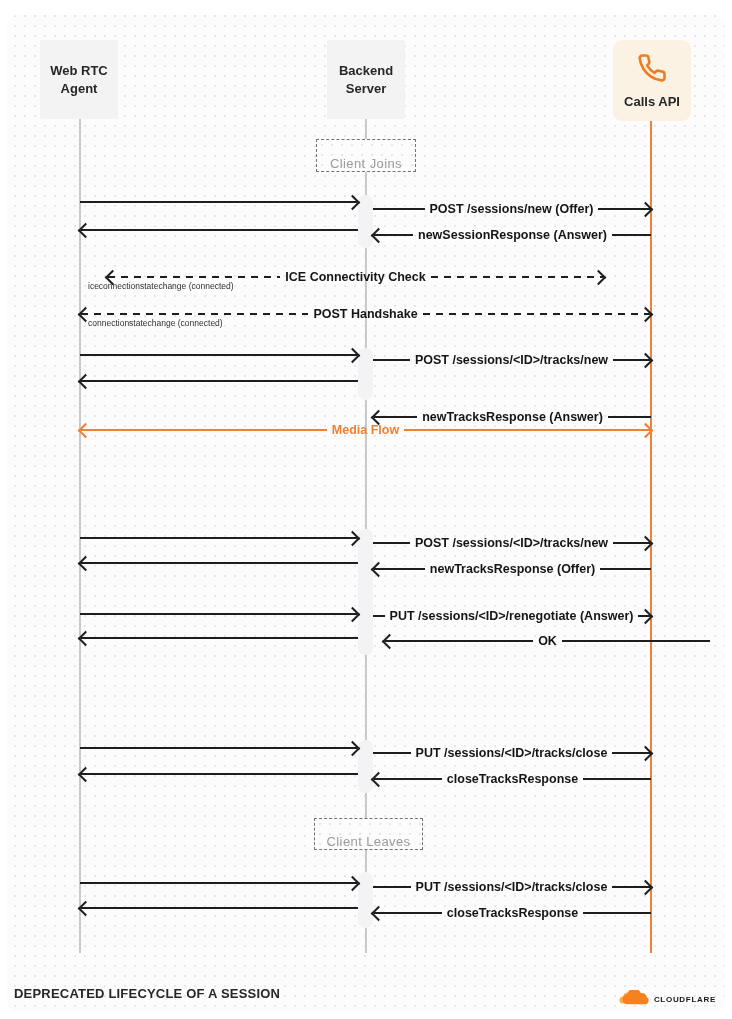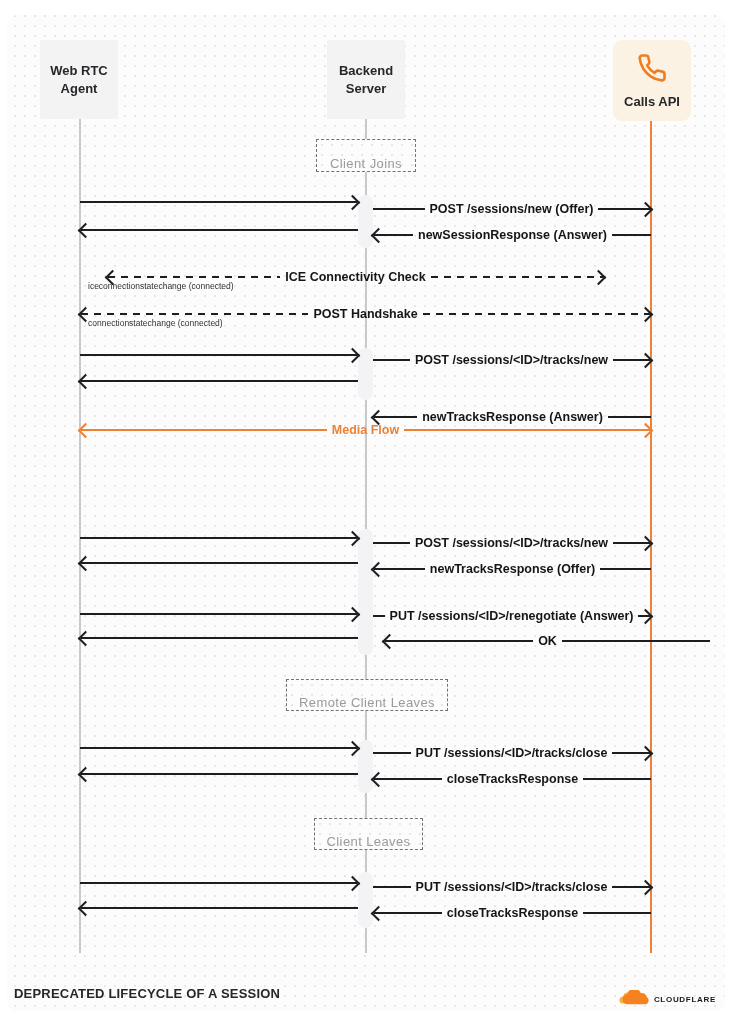--- a/index.html
+++ b/index.html
@@ -72,23 +72,20 @@
       <svg width="30" height="30" viewBox="0 0 24 24" fill="none" stroke="#ee7d24" stroke-width="2.1" stroke-linecap="round" stroke-linejoin="round">
         <path d="M22 16.92v3a2 2 0 0 1-2.18 2 19.79 19.79 0 0 1-8.63-3.07 19.5 19.5 0 0 1-6-6 19.79 19.79 0 0 1-3.07-8.67A2 2 0 0 1 4.11 2h3a2 2 0 0 1 2 1.72 12.84 12.84 0 0 0 .7 2.81 2 2 0 0 1-.45 2.11L8.09 9.91a16 16 0 0 0 6 6l1.27-1.27a2 2 0 0 1 2.11-.45 12.84 12.84 0 0 0 2.81.7A2 2 0 0 1 22 16.92z"></path>
       </svg>
     </span>
     <span class="alabel">Calls API</span>
   </div>
 
   <div class="section" style="left:316px;top:139px;width:98px;height:31px">
       <span>Client Joins</span>
     </div>
-  <div class="section" style="left:286px;top:679px;width:160px;height:30px">
-      <span>Remote Client Leaves</span>
-    </div>
   <div class="section" style="left:314px;top:818px;width:107px;height:30px">
       <span>Client Leaves</span>
     </div>
 
   <div>
       <div class="msg" style="left: 80px; width: 278px; top: 194px;">
         <span class="ln"></span>
         <span class="chev right"></span>
       </div>
       <div class="msg" style="left: 373px; width: 278px; top: 201px;">

